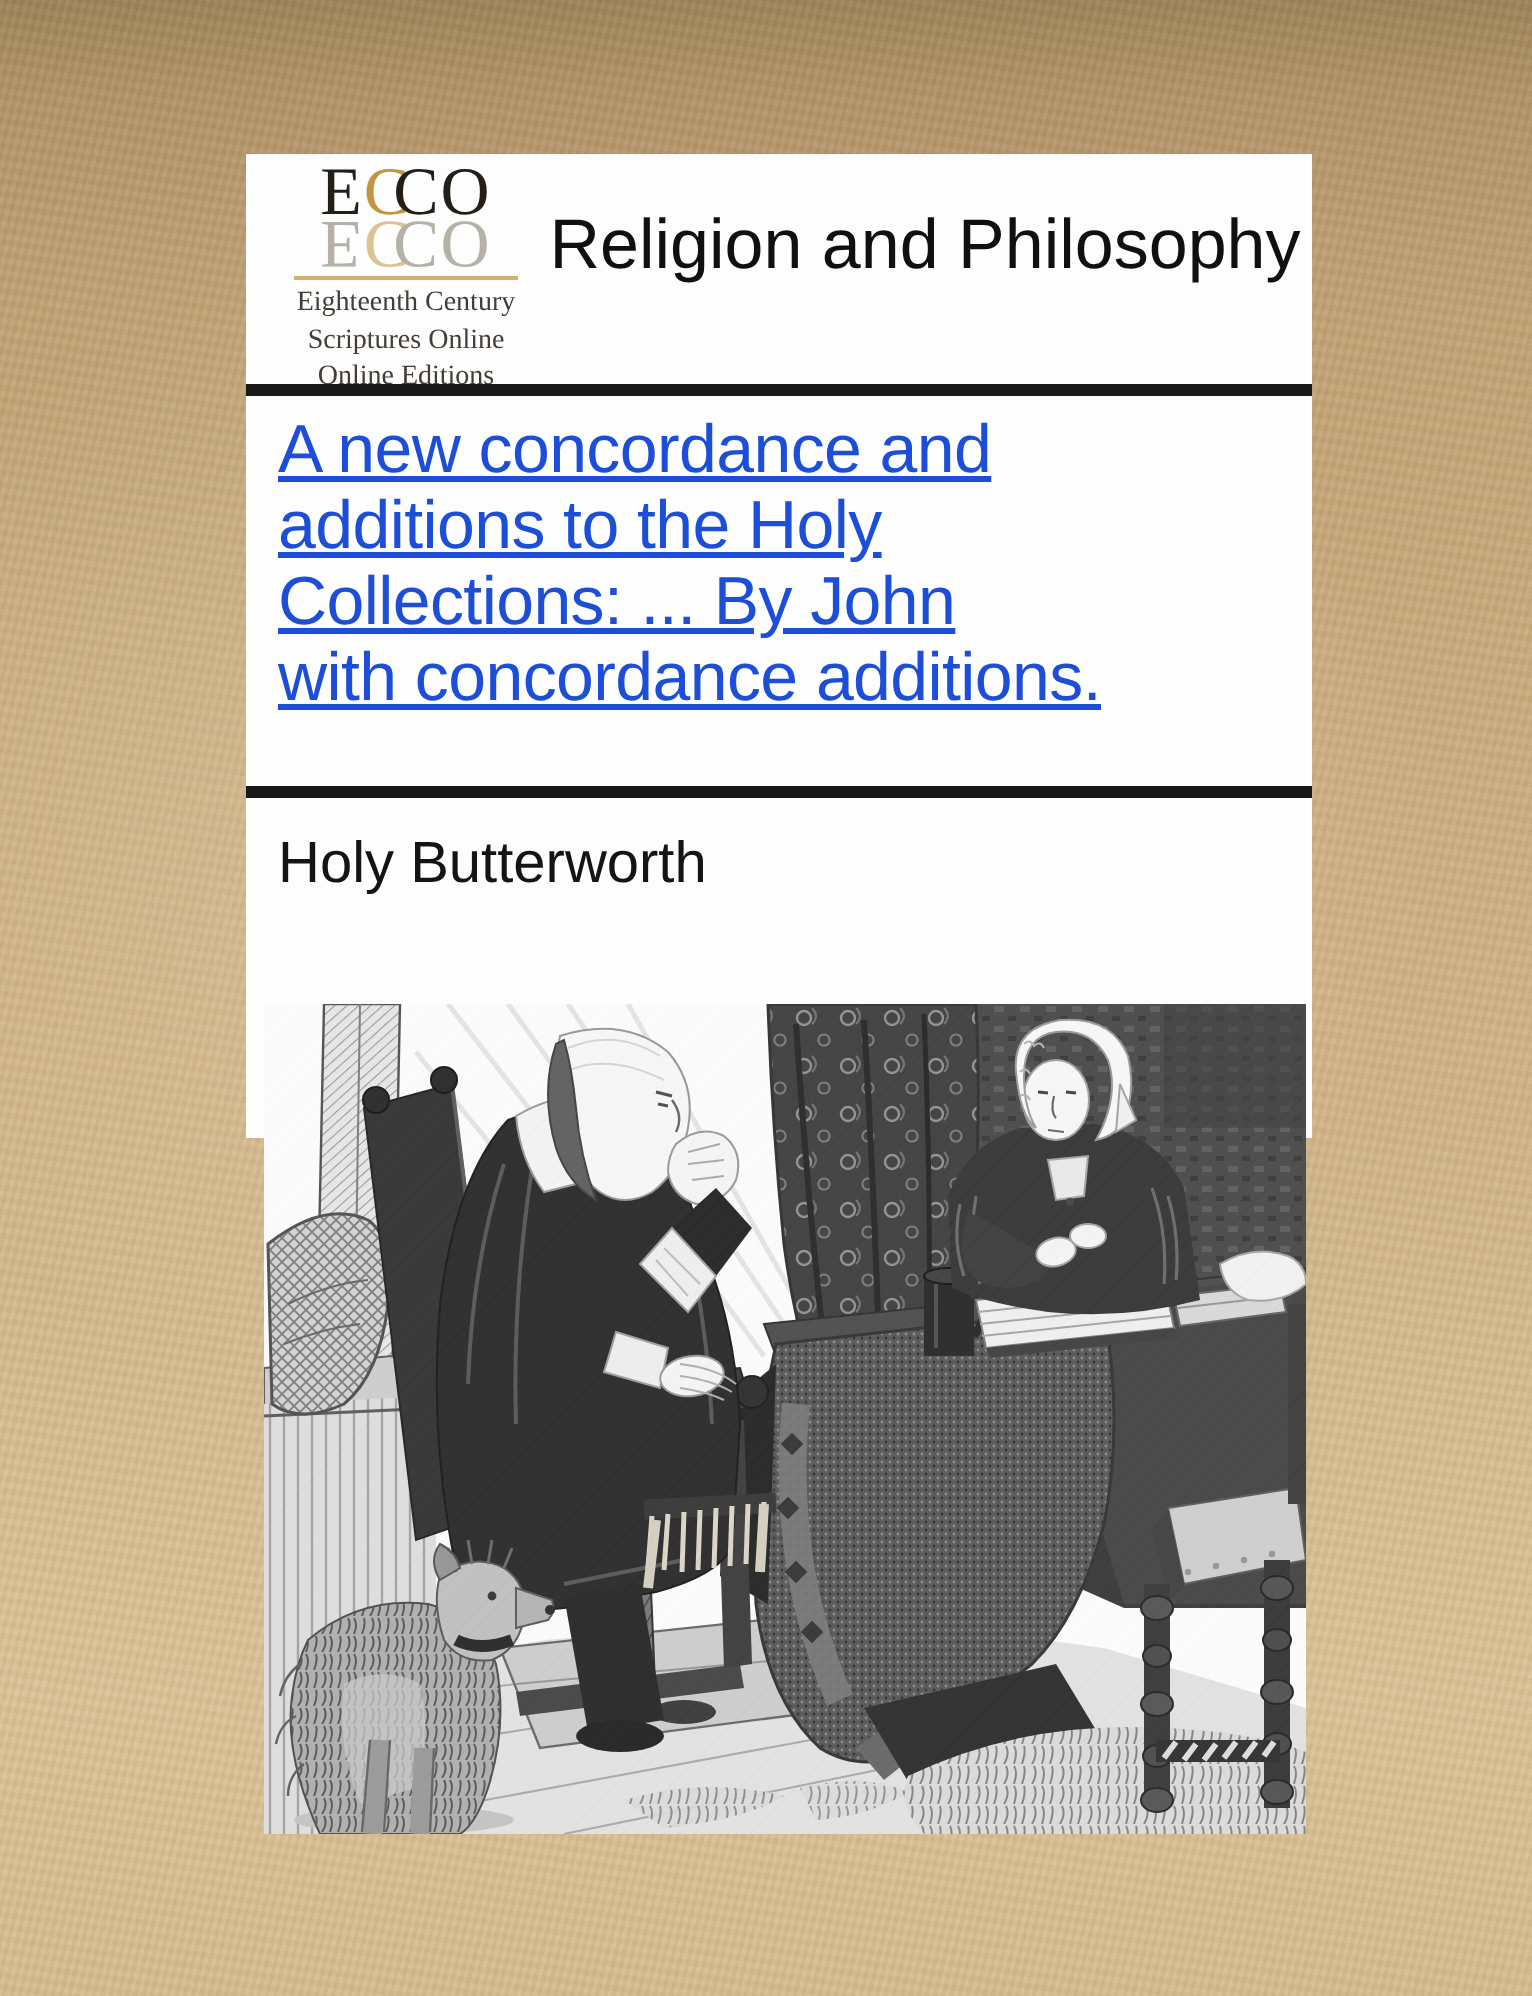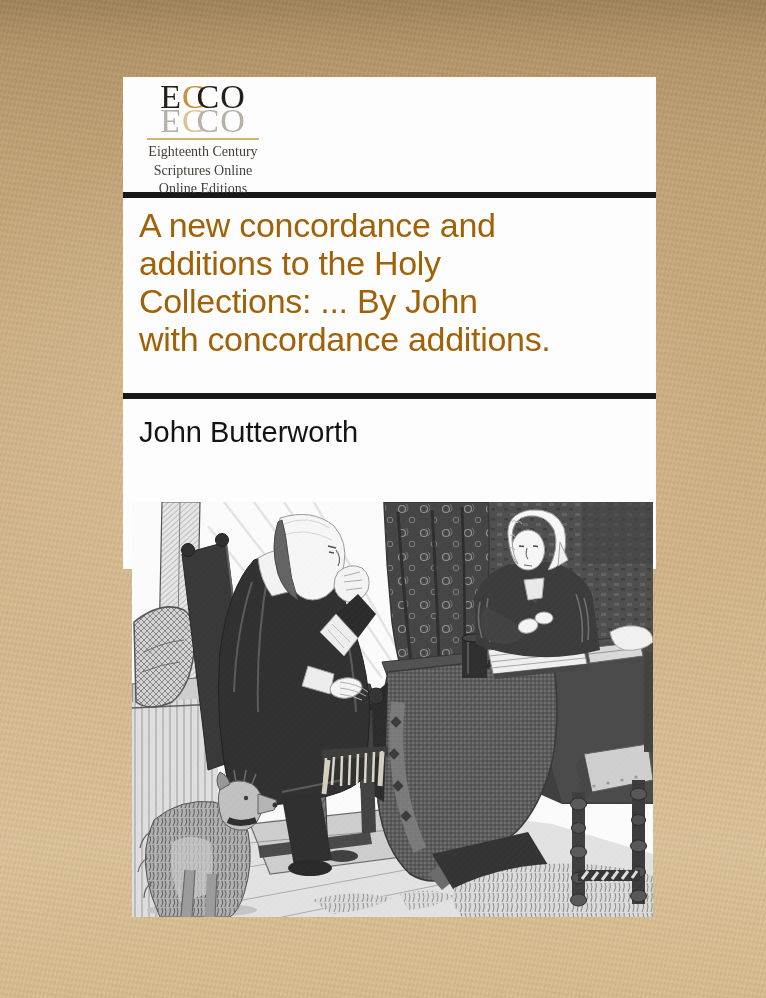--- a/index.html
+++ b/index.html
@@ -22,21 +22,21 @@
   .logo-word{display:block;font-family:"Liberation Serif",serif;font-size:34px;line-height:0.8;letter-spacing:1px;color:#241e19;white-space:nowrap;}
   .logo-word .gold{color:#c3953e;margin-right:-9px;}
   .logo-word.reflect{transform:scaleY(-1);margin-top:-2px;color:#b3ada2;opacity:.95;}
   .logo-word.reflect .gold{color:#d9c28e;}
   .logo-rule{width:112px;height:2px;background:#d2b374;margin:3px auto 3px;}
   .logo-sub{font-family:"Liberation Serif",serif;font-size:14px;line-height:1.3;color:#433d36;}
   .category-wrap{flex:1;display:flex;justify-content:center;}
   .category{margin-top:26px;font-size:35px;color:#101010;white-space:nowrap;}
   .divider{height:6px;background:#181818;}
   .title-block{height:195px;padding:8px 16px 0;box-sizing:border-box;}
-  .title-line{display:block;font-size:34px;line-height:38px;color:#a16207;letter-spacing:-0.3px;}
+  .title-line{display:block;font-size:34px;line-height:38px;color:#1d4ed8;letter-spacing:-0.3px;text-decoration:underline;}
   .author-block{padding:17px 16px 0;}
   .author{font-size:29px;color:#141414;}
   
   .illus{position:absolute;left:132px;top:502px;width:521px;height:415px;background:#fbfbfb;}
   .illus svg{display:block;}
 </style>
 </head>
 <body>
 
 <div class="glow"></div>
@@ -46,31 +46,34 @@
     <div class="logo">
       <span class="logo-word"><span>E</span><span class="gold">C</span><span>C</span><span>O</span></span>
       <span class="logo-word reflect"><span>E</span><span class="gold">C</span><span>C</span><span>O</span></span>
       <div class="logo-rule"></div>
       <div class="logo-sub">
         <div>Eighteenth Century</div>
         <div>Scriptures Online</div>
         <div>Online Editions</div>
       </div>
     </div>
+    <div class="category-wrap">
+      <div class="category">Religion and Philosophy</div>
+    </div>
   </div>
   <div class="divider"></div>
   <div class="title-block">
     <span class="title-line">A new concordance and</span>
     <span class="title-line">additions to the Holy</span>
     <span class="title-line">Collections: ... By John</span>
     <span class="title-line">with concordance additions.</span>
   </div>
   <div class="divider"></div>
   <div class="author-block">
-    <span class="author">John Butterworth</span>
+    <span class="author">Holy Butterworth</span>
   </div>
 </div>
 
 <div class="illus">
 <svg viewBox="0 0 521 415" width="521" height="415" xmlns="http://www.w3.org/2000/svg">
   <defs>
     <pattern id="hL" width="5" height="5" patternUnits="userSpaceOnUse" patternTransform="rotate(45)">
       <rect width="5" height="5" fill="#ffffff"></rect>
           <line x1="0" y1="0" x2="0" y2="5" stroke="#d8d8d8" stroke-width="1"></line>
     </pattern>

